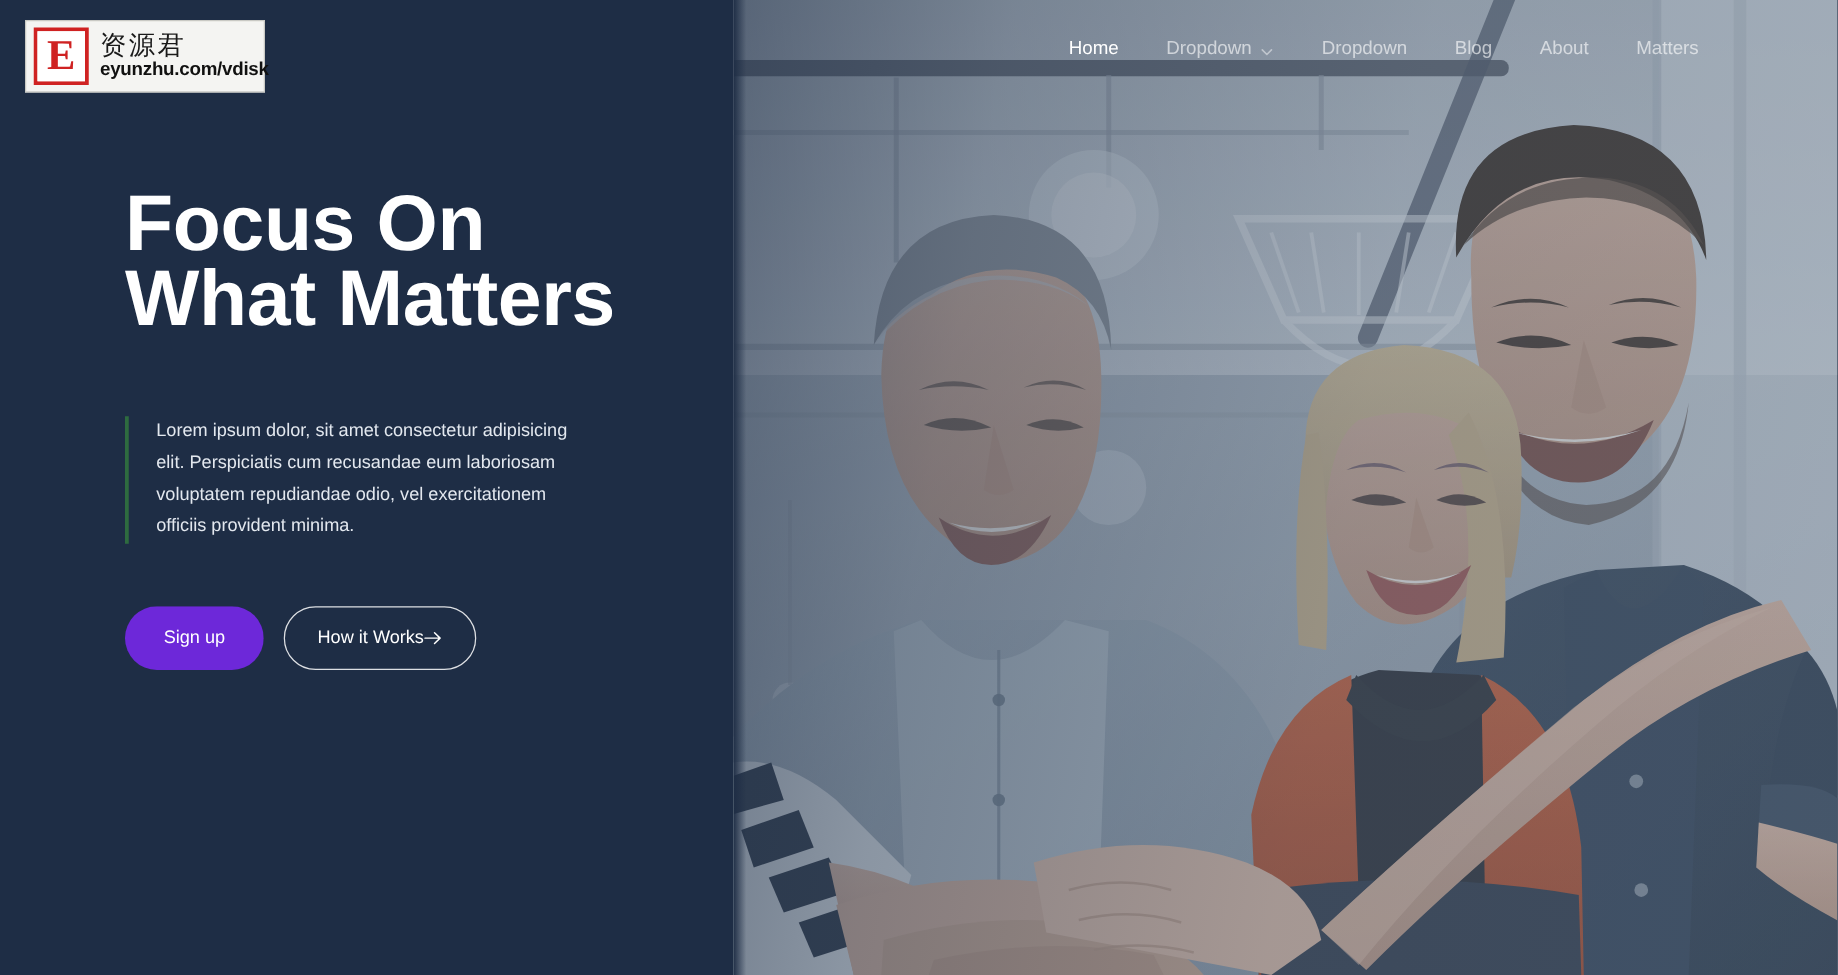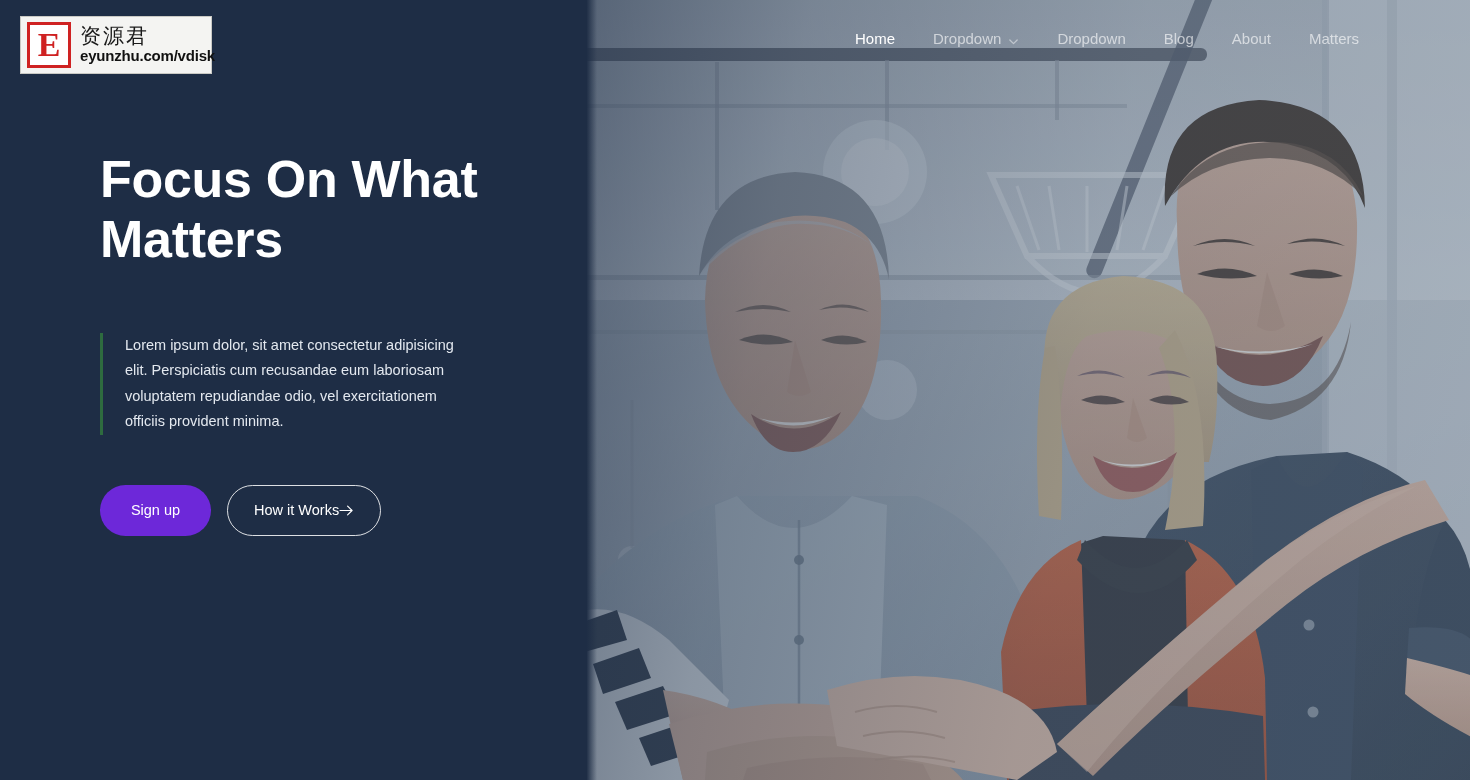--- a/index.html
+++ b/index.html
@@ -98,21 +98,21 @@
 
   
   .content {
     position:absolute; top:0; left:0;
     width:587px; height:780px;
     padding:0 60px 0 100px;
     display:flex; flex-direction:column; justify-content:center;
     z-index:20;
   }
   .headline {
-    font-size:52px; line-height:60px;
+    font-size:63px; line-height:60px;
     font-weight:700; color:#ffffff;
     letter-spacing:-0.3px;
     max-width:420px;
     margin-top:-96px;
   }
   .quote {
     margin-top:64px;
     border-left:3px solid #2e6b3f;
     padding-left:22px;
     max-width:380px;

